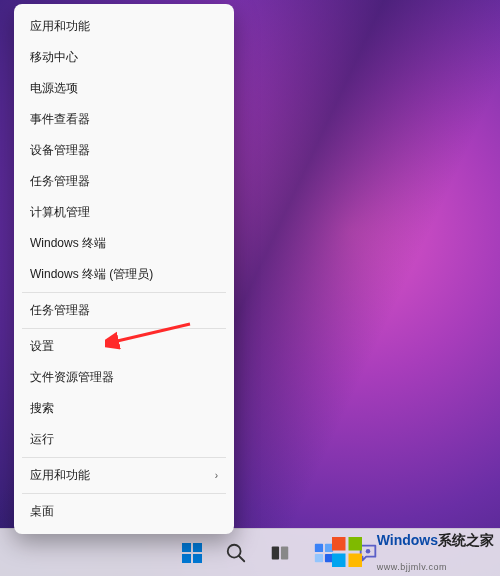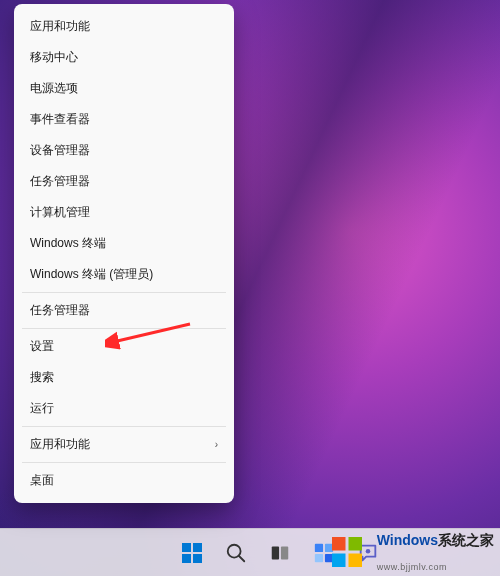--- a/index.html
+++ b/index.html
@@ -129,20 +129,23 @@
     </div>
   <div class="menu-sep"></div>
   <div class="menu-item">
       <span>任务管理器</span>
     </div>
   <div class="menu-sep"></div>
   <div class="menu-item">
       <span>设置</span>
     </div>
   <div class="menu-item">
+      <span>文件资源管理器</span>
+    </div>
+  <div class="menu-item">
       <span>搜索</span>
     </div>
   <div class="menu-item">
       <span>运行</span>
     </div>
   <div class="menu-sep"></div>
   <div class="menu-item">
     <span>应用和功能</span>
     <span class="submenu-arrow">›</span>
   </div>

